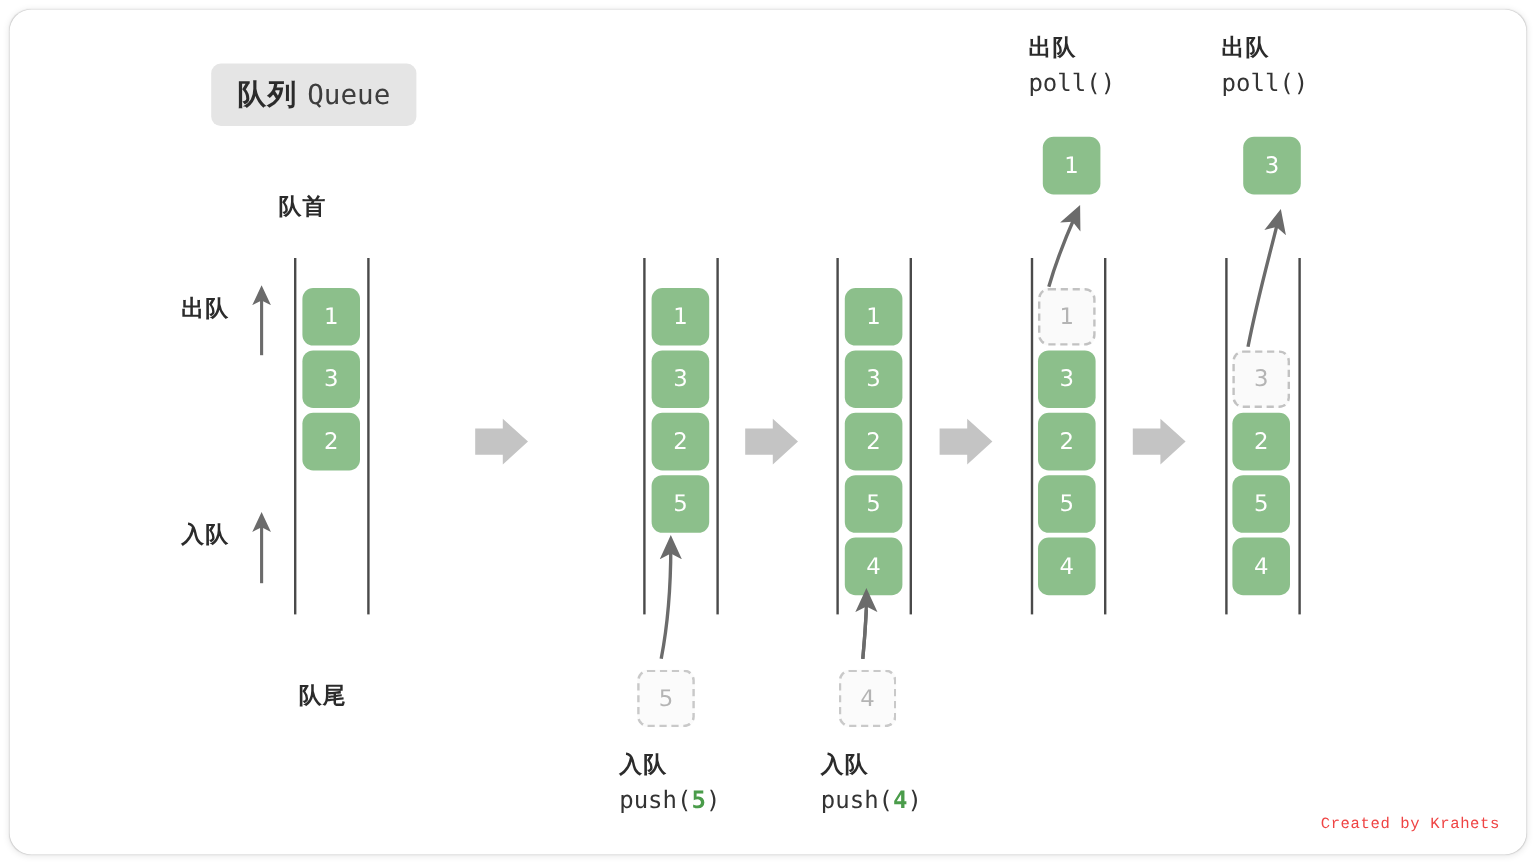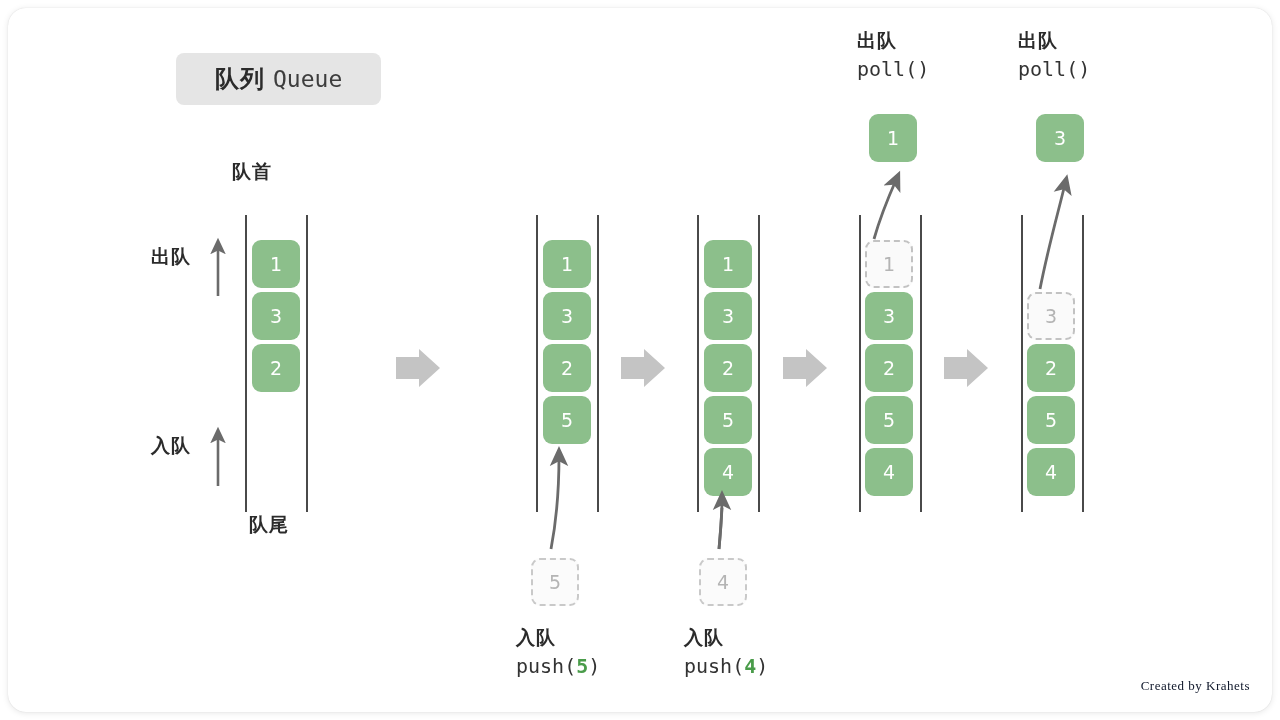--- a/index.html
+++ b/index.html
@@ -24,21 +24,21 @@
     background: #ffffff;
     border-radius: 18px;
     box-shadow: 0 1px 6px rgba(0,0,0,0.10), 0 0 1px rgba(0,0,0,0.16);
   }
 
   
   #title-badge {
     position: absolute;
     left: 168px;
     top: 45px;
-    padding: 10px 39px;
+    padding: 10px 22px;
     background: #e5e5e5;
     border-radius: 8px;
     white-space: nowrap;
   }
   #title-badge .cn {
     font-size: 24px;
     font-weight: bold;
     color: #2b2b2b;
     letter-spacing: 1px;
   }
@@ -120,37 +120,37 @@
     width: 1264px;
     height: 704px;
     pointer-events: none;
   }
 
   #credit {
     position: absolute;
     right: 22px;
     bottom: 18px;
     font-size: 13px;
-    color: #0f172a;
-    font-family: Liberation Serif, serif;
+    color: #ef4444;
+    font-family: Liberation Mono, monospace;
     letter-spacing: 0.5px;
   }
 </style>
 </head>
 <body>
 
 <div id="canvas">
   <div id="card">
 
     <div id="title-badge">
       <span class="cn">队列</span><span class="en">Queue</span>
     </div>
 
     <div class="label-cn" style="left:224px; top:151px;">队首</div>
-    <div class="label-cn" style="left:241px; top:504px;">队尾</div>
+    <div class="label-cn" style="left:241px; top:559px;">队尾</div>
 
     <div class="label-cn" style="left:143px; top:236px;">出队</div>
     <div class="label-cn" style="left:143px; top:425px;">入队</div>
 
     <div class="rail" style="left:237px; top:207px; height:297px;"></div>
     <div class="rail" style="left:298px; top:207px; height:297px;"></div>
     <div class="cell" style="left:244px; top:232px;">1</div>
     <div class="cell" style="left:244px; top:284px;">3</div>
     <div class="cell" style="left:244px; top:336px;">2</div>
 

